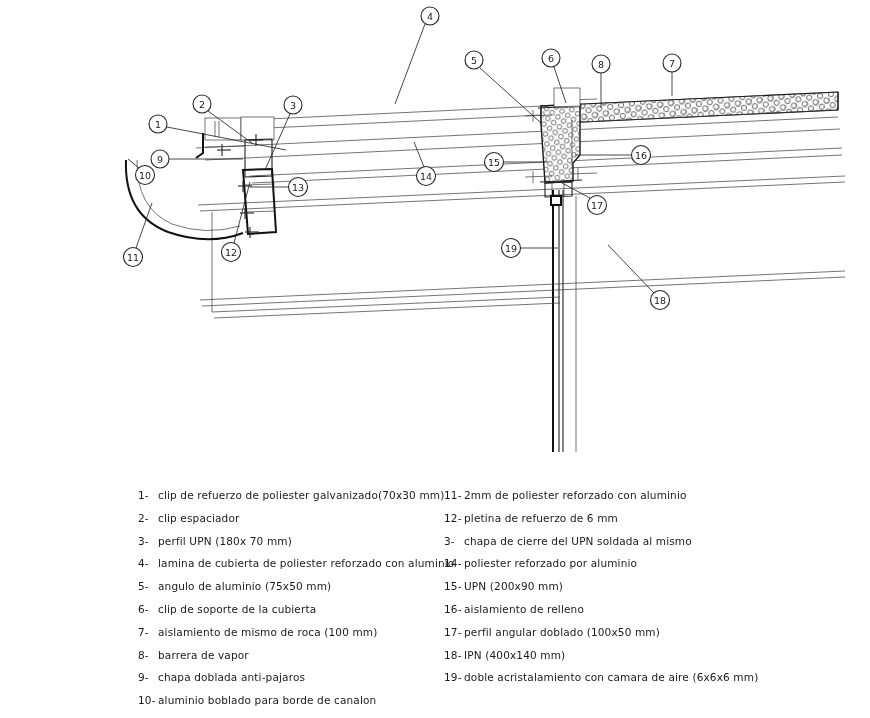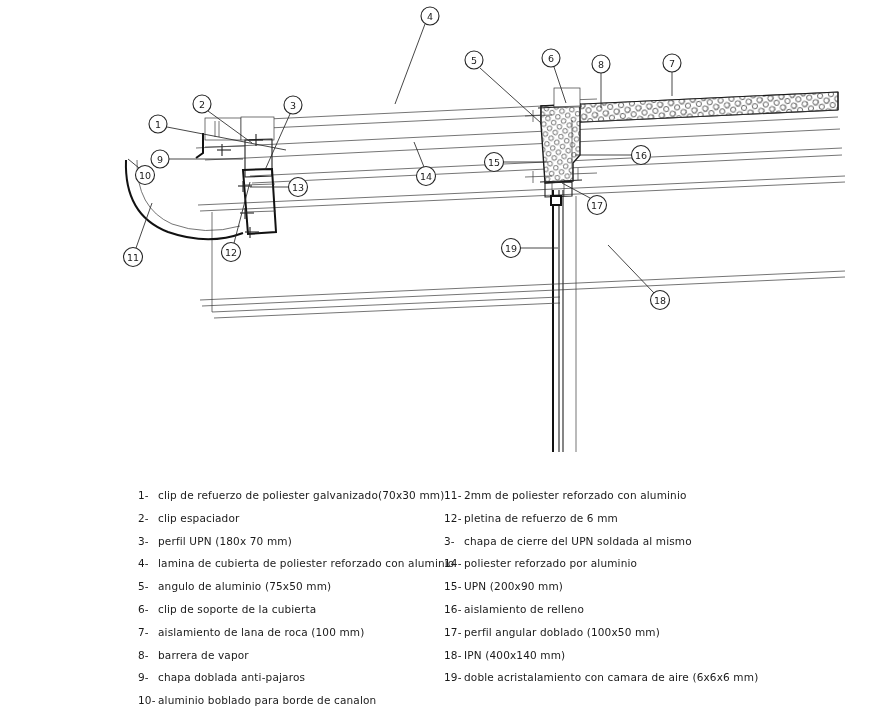--- a/index.html
+++ b/index.html
@@ -322,21 +322,21 @@
   </div>
 
   <div id="legend">
     <div class="legend-col left" id="legend-left">
         <div class="legend-item"><span class="num">1-</span><span>clip de refuerzo de poliester galvanizado(70x30 mm)</span></div>
         <div class="legend-item"><span class="num">2-</span><span>clip espaciador</span></div>
         <div class="legend-item"><span class="num">3-</span><span>perfil UPN (180x 70 mm)</span></div>
         <div class="legend-item"><span class="num">4-</span><span>lamina de cubierta de poliester reforzado con aluminio</span></div>
         <div class="legend-item"><span class="num">5-</span><span>angulo de aluminio (75x50 mm)</span></div>
         <div class="legend-item"><span class="num">6-</span><span>clip de soporte de la cubierta</span></div>
-        <div class="legend-item"><span class="num">7-</span><span>aislamiento de lana de roca (100 mm)</span></div>
+        <div class="legend-item"><span class="num">7-</span><span>aislamiento de mismo de roca (100 mm)</span></div>
         <div class="legend-item"><span class="num">8-</span><span>barrera de vapor</span></div>
         <div class="legend-item"><span class="num">9-</span><span>chapa doblada anti-pajaros</span></div>
         <div class="legend-item"><span class="num">10-</span><span>aluminio boblado para borde de canalon</span></div>
       </div>
     <div class="legend-col right" id="legend-right">
         <div class="legend-item"><span class="num">11-</span><span>2mm de poliester reforzado con aluminio</span></div>
         <div class="legend-item"><span class="num">12-</span><span>pletina de refuerzo de 6 mm</span></div>
         <div class="legend-item"><span class="num">3-</span><span>chapa de cierre del UPN soldada al mismo</span></div>
         <div class="legend-item"><span class="num">14-</span><span>poliester reforzado por aluminio</span></div>
         <div class="legend-item"><span class="num">15-</span><span>UPN (200x90 mm)</span></div>

